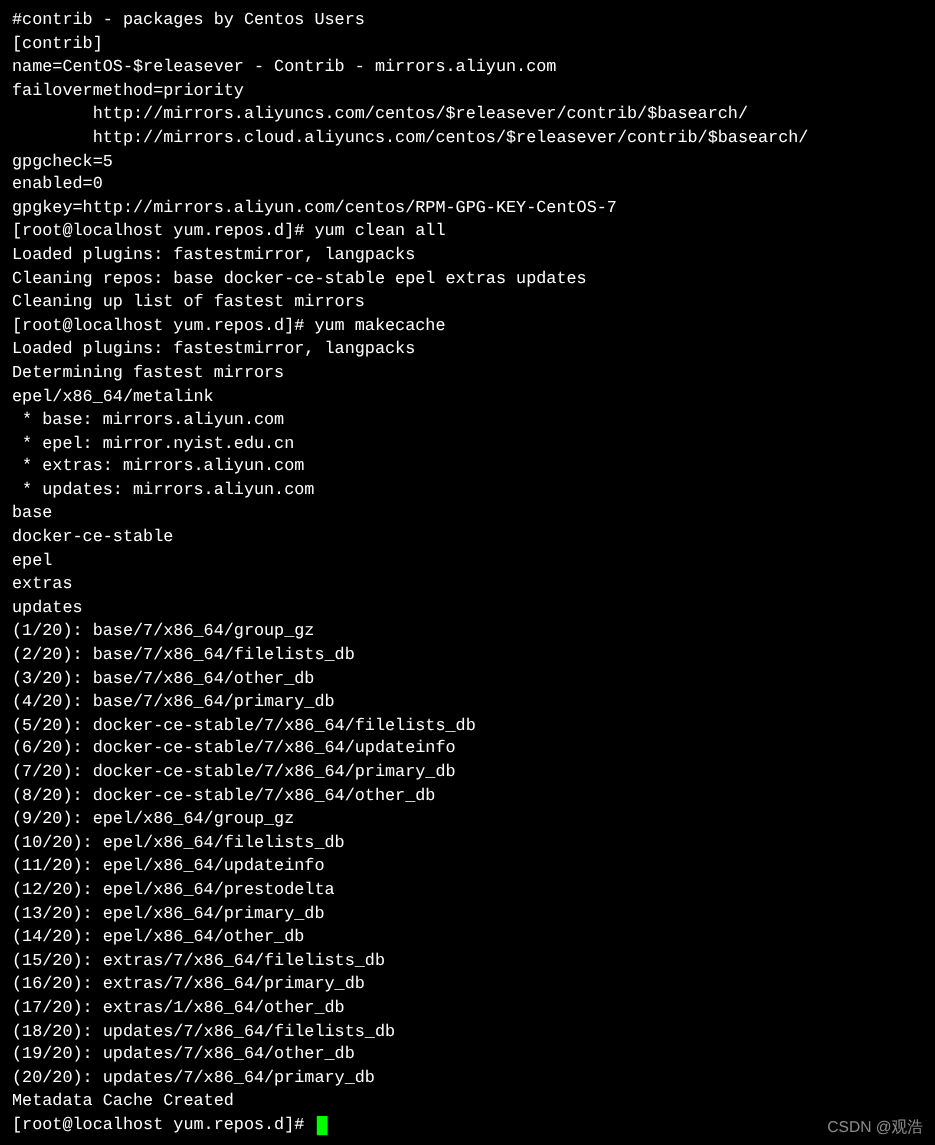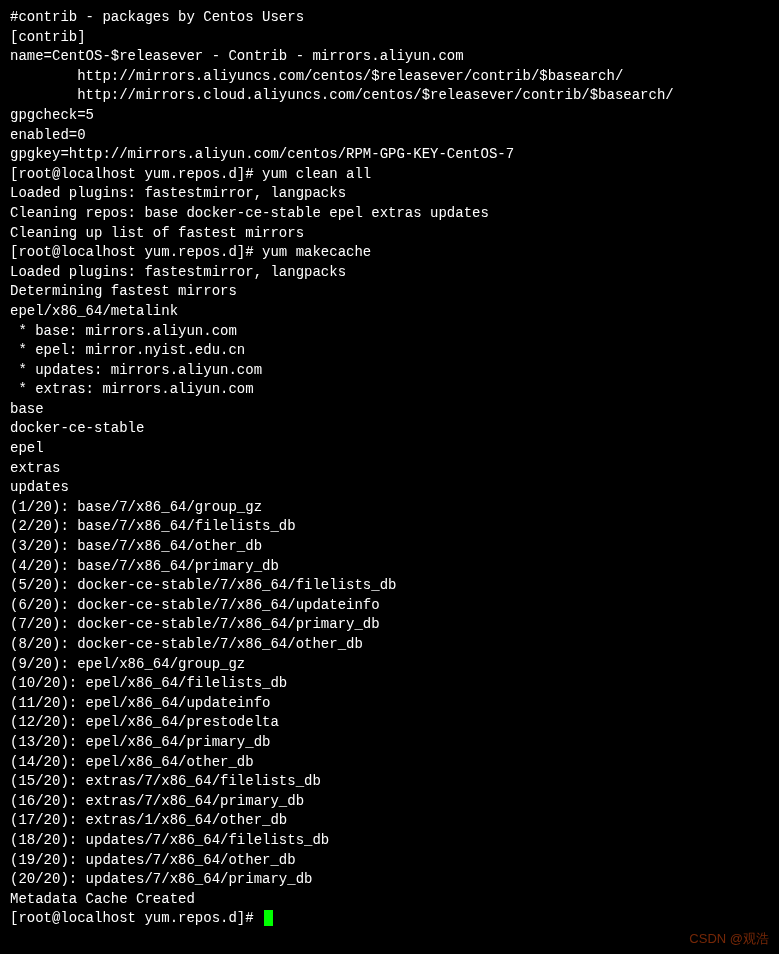--- a/index.html
+++ b/index.html
@@ -28,50 +28,51 @@
       width: 9px;
       height: 16px;
       background: #00ff00;
       vertical-align: text-bottom;
       margin-left: 2px;
     }
     .watermark {
       position: absolute;
       bottom: 6px;
       right: 10px;
-      color: #c2410c;
+      color: #e5e5e5;
       font-size: 13px;
       font-family: sans-serif;
       opacity: 0.6;
     }
   </style>
 </head>
 <body>
 
 <div id="terminal-container">
     <div class="terminal-line">#contrib - packages by Centos Users</div>
     <div class="terminal-line">[contrib]</div>
     <div class="terminal-line">name=CentOS-$releasever - Contrib - mirrors.aliyun.com</div>
+    <div class="terminal-line">failovermethod=priority</div>
     <div class="terminal-line">        http://mirrors.aliyuncs.com/centos/$releasever/contrib/$basearch/</div>
     <div class="terminal-line">        http://mirrors.cloud.aliyuncs.com/centos/$releasever/contrib/$basearch/</div>
     <div class="terminal-line">gpgcheck=5</div>
     <div class="terminal-line">enabled=0</div>
     <div class="terminal-line">gpgkey=http://mirrors.aliyun.com/centos/RPM-GPG-KEY-CentOS-7</div>
     <div class="terminal-line">[root@localhost yum.repos.d]# yum clean all</div>
     <div class="terminal-line">Loaded plugins: fastestmirror, langpacks</div>
     <div class="terminal-line">Cleaning repos: base docker-ce-stable epel extras updates</div>
     <div class="terminal-line">Cleaning up list of fastest mirrors</div>
     <div class="terminal-line">[root@localhost yum.repos.d]# yum makecache</div>
     <div class="terminal-line">Loaded plugins: fastestmirror, langpacks</div>
     <div class="terminal-line">Determining fastest mirrors</div>
     <div class="terminal-line">epel/x86_64/metalink</div>
     <div class="terminal-line"> * base: mirrors.aliyun.com</div>
     <div class="terminal-line"> * epel: mirror.nyist.edu.cn</div>
+    <div class="terminal-line"> * extras: mirrors.aliyun.com</div>
     <div class="terminal-line"> * updates: mirrors.aliyun.com</div>
-    <div class="terminal-line"> * extras: mirrors.aliyun.com</div>
     <div class="terminal-line">base</div>
     <div class="terminal-line">docker-ce-stable</div>
     <div class="terminal-line">epel</div>
     <div class="terminal-line">extras</div>
     <div class="terminal-line">updates</div>
     <div class="terminal-line">(1/20): base/7/x86_64/group_gz</div>
     <div class="terminal-line">(2/20): base/7/x86_64/filelists_db</div>
     <div class="terminal-line">(3/20): base/7/x86_64/other_db</div>
     <div class="terminal-line">(4/20): base/7/x86_64/primary_db</div>
     <div class="terminal-line">(5/20): docker-ce-stable/7/x86_64/filelists_db</div>

